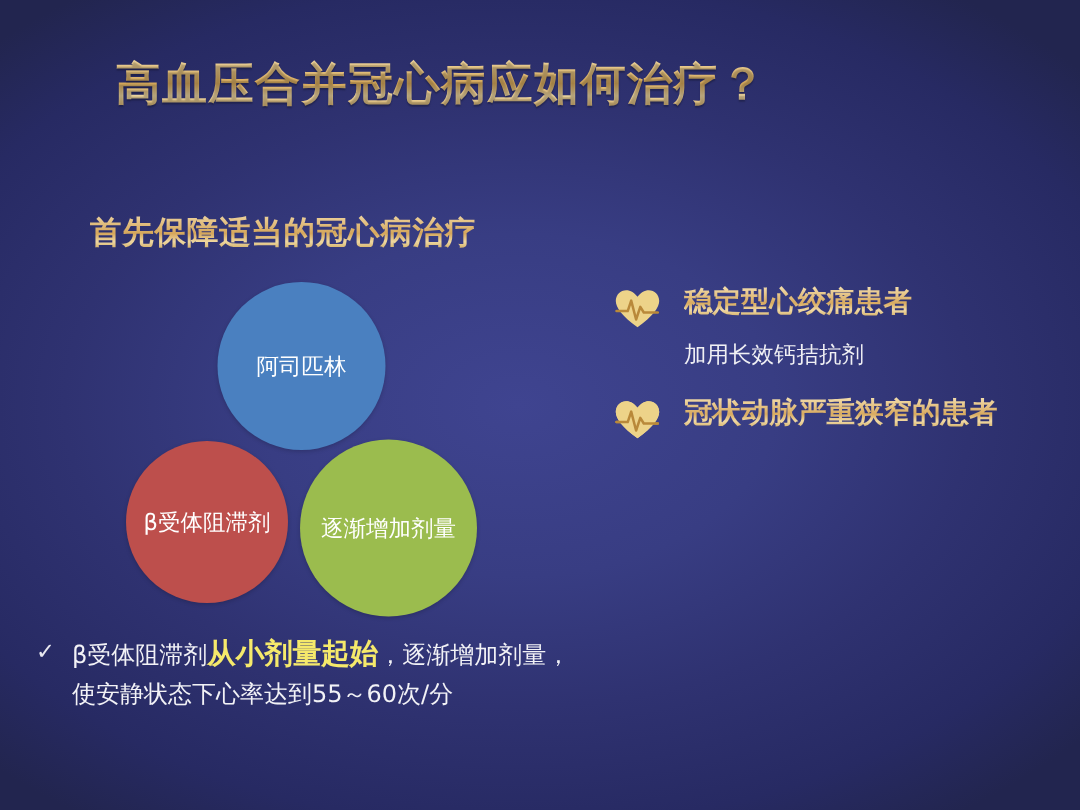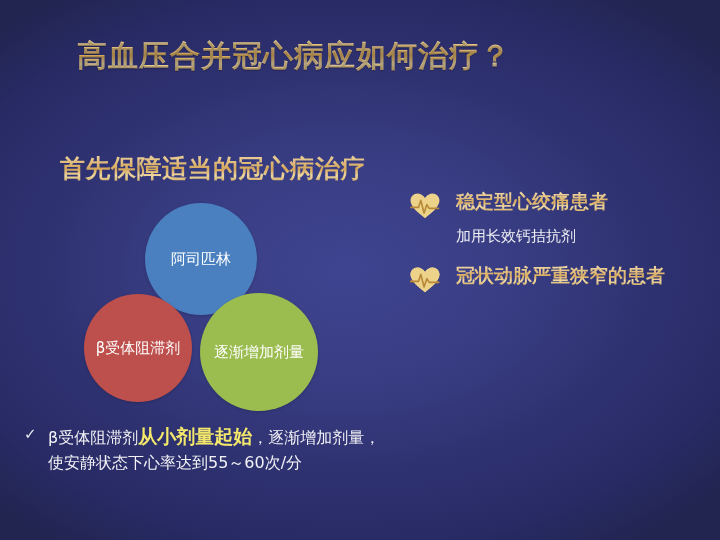--- a/index.html
+++ b/index.html
@@ -38,29 +38,28 @@
     background-clip: text;
     -webkit-text-fill-color: transparent;
     text-shadow: 0 1px 1px rgba(0,0,0,0.25);
   }
 
   
   #subtitle {
     position: absolute;
     left: 60px;
     top: 141px;
-    font-size: 25px;
+    font-size: 21px;
     font-weight: bold;
     color: #d9b36c;
     background: linear-gradient(180deg, #f2dcac 0%, #d5a65b 52%, #eed7a0 72%, #c0923f 100%);
     -webkit-background-clip: text;
     background-clip: text;
     -webkit-text-fill-color: transparent;
     letter-spacing: 0.5px;
-    margin-top: 11px;
   }
 
   
   #venn {
     position: absolute;
     left: 75px;
     top: 185px;
     width: 270px;
     height: 230px;
   }
@@ -70,21 +69,21 @@
     display: flex;
     align-items: center;
     justify-content: center;
     color: #ffffff;
     font-size: 15px;
     text-align: center;
     line-height: 1.1;
     box-shadow: 0 1px 3px rgba(0,0,0,0.18);
   }
   #circle-aspirin {
-    left: 70px;  top: 18px;
+    left: 70px;  top: 3px;
     width: 112px; height: 112px;
     background: #4a80c0;
   }
   #circle-betablocker {
     left: 9px;  top: 109px;
     width: 108px; height: 108px;
     background: #bd4f4c;
   }
   #circle-statin {
     left: 125px; top: 108px;

